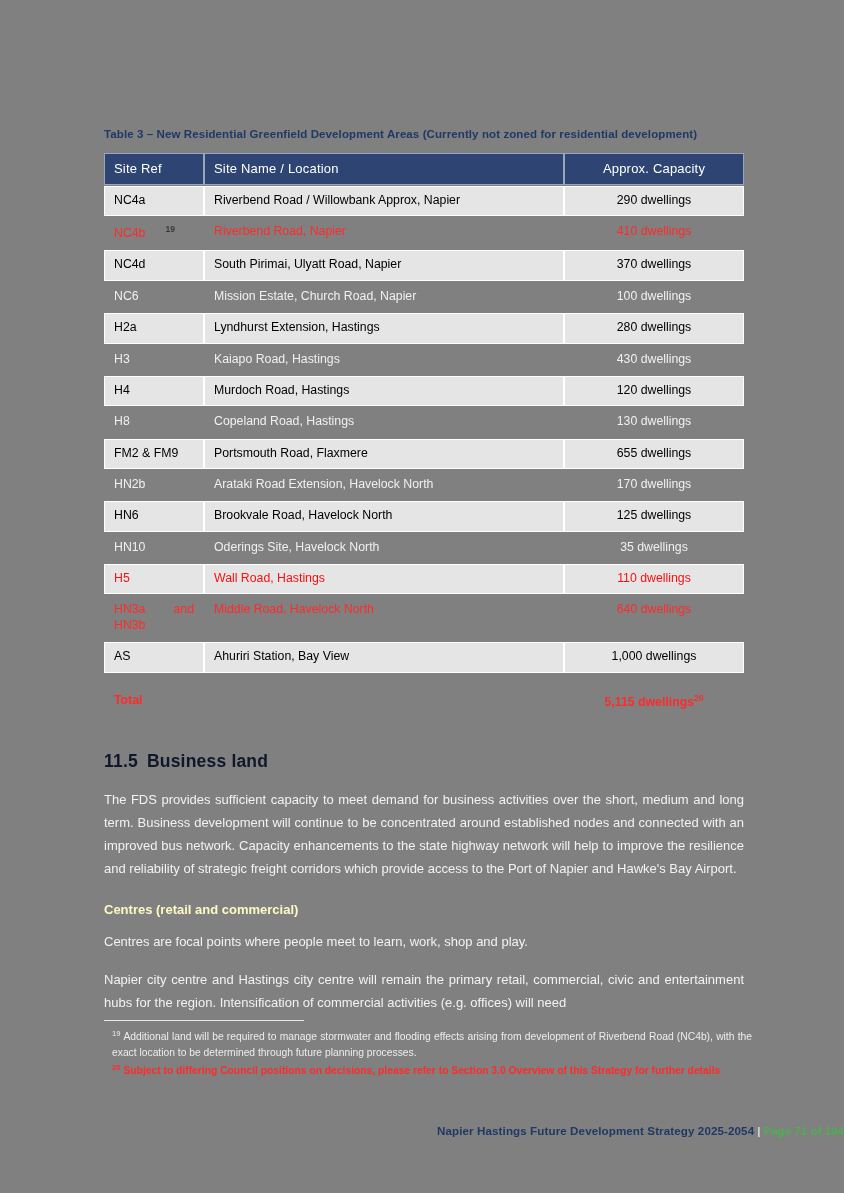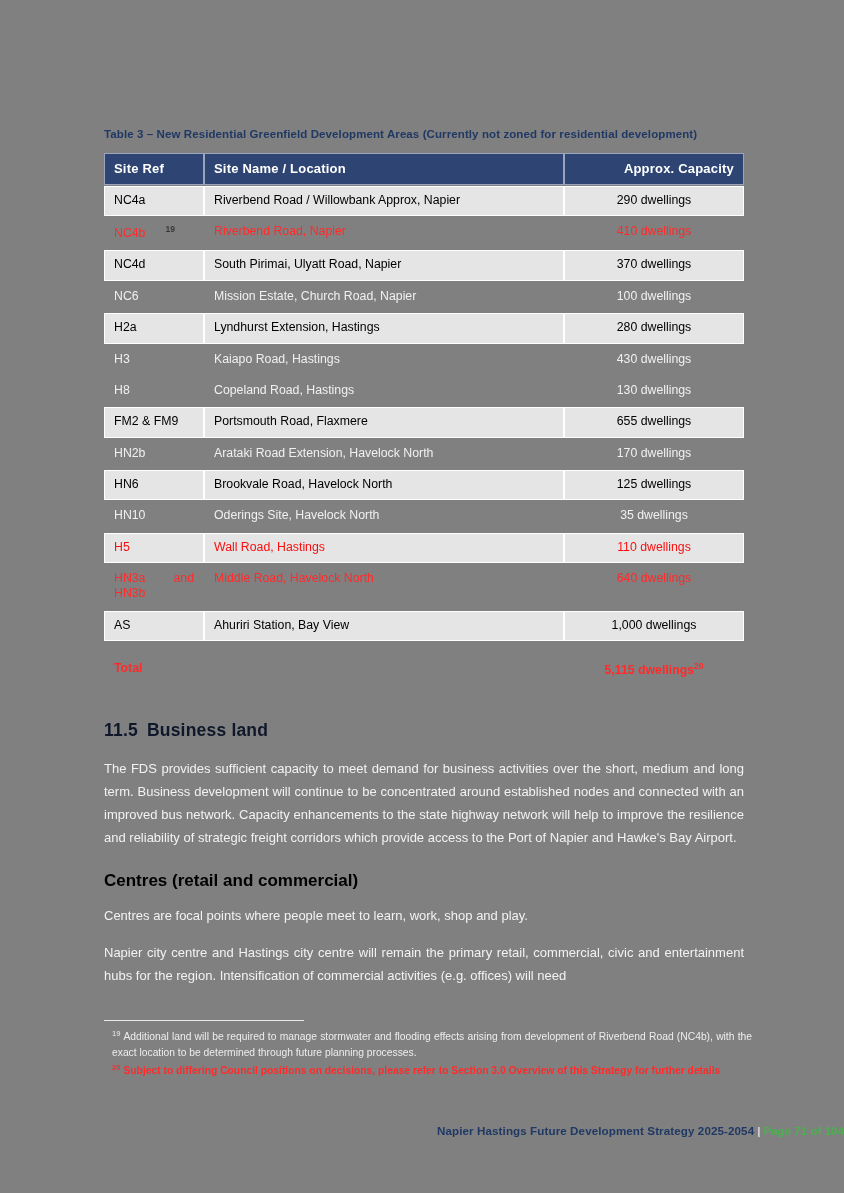--- a/index.html
+++ b/index.html
@@ -48,28 +48,28 @@
     font-size: 12.3px;
   }
   table.fds-table col.c-ref      { width: 100px; }
   table.fds-table col.c-name     { width: 360px; }
   table.fds-table col.c-capacity { width: 180px; }
 
   thead th {
     background: #2e4573;
     color: #ffffff;
     font-size: 13px;
-    font-weight: bold;
+    font-weight: normal;
     text-align: left;
     padding: 7px 9px 8px 9px;
     border: 1px solid #9aa5bb;
     letter-spacing: 0.2px;
   }
   thead th.cap {
-    text-align: right;
+    text-align: center;
   }
 
   tbody td {
     padding: 6px 9px 7px 9px;
     font-size: 12.3px;
     color: #000000;
     vertical-align: top;
     line-height: 1.25;
   }
   tbody tr.filled td {
@@ -117,22 +117,22 @@
     color: #0f172a;
     font-size: 17.5px;
     font-weight: bold;
     margin: 32px 0 16px 0;
     letter-spacing: 0.2px;
   }
   h2.section-heading .num {
     margin-right: 9px;
   }
   h3.sub-heading {
-    color: #000000;
-    font-size: 17px;
+    color: #fef9c3;
+    font-size: 13px;
     font-weight: bold;
     margin: 22px 0 13px 0;
   }
   p.body-text {
     color: #f2f2f2;
     font-size: 13px;
     line-height: 1.78;
     text-align: justify;
     margin: 0 0 14px 0;
     width: 640px;
@@ -238,20 +238,25 @@
           <tr class="filled">
             <td>H2a</td>
             <td>Lyndhurst Extension, Hastings</td>
             <td class="cap">280 dwellings</td>
           </tr>
           <tr class="unfilled">
             <td>H3</td>
             <td>Kaiapo Road, Hastings</td>
             <td class="cap">430 dwellings</td>
           </tr>
+          <tr class="filled">
+            <td>H4</td>
+            <td>Murdoch Road, Hastings</td>
+            <td class="cap">120 dwellings</td>
+          </tr>
           <tr class="unfilled">
             <td>H8</td>
             <td>Copeland Road, Hastings</td>
             <td class="cap">130 dwellings</td>
           </tr>
           <tr class="filled">
             <td>FM2 &amp; FM9</td>
             <td>Portsmouth Road, Flaxmere</td>
             <td class="cap">655 dwellings</td>
           </tr>

